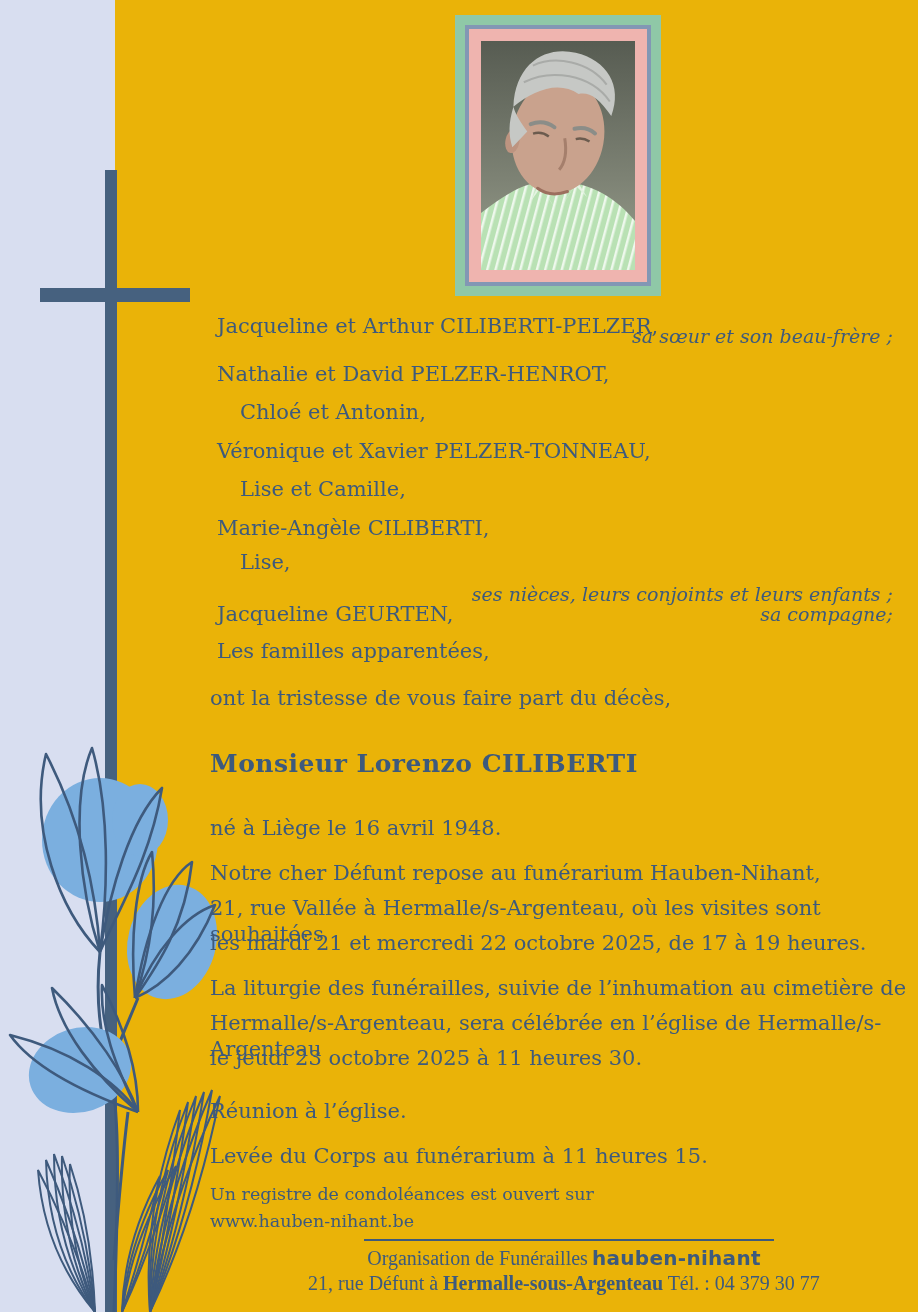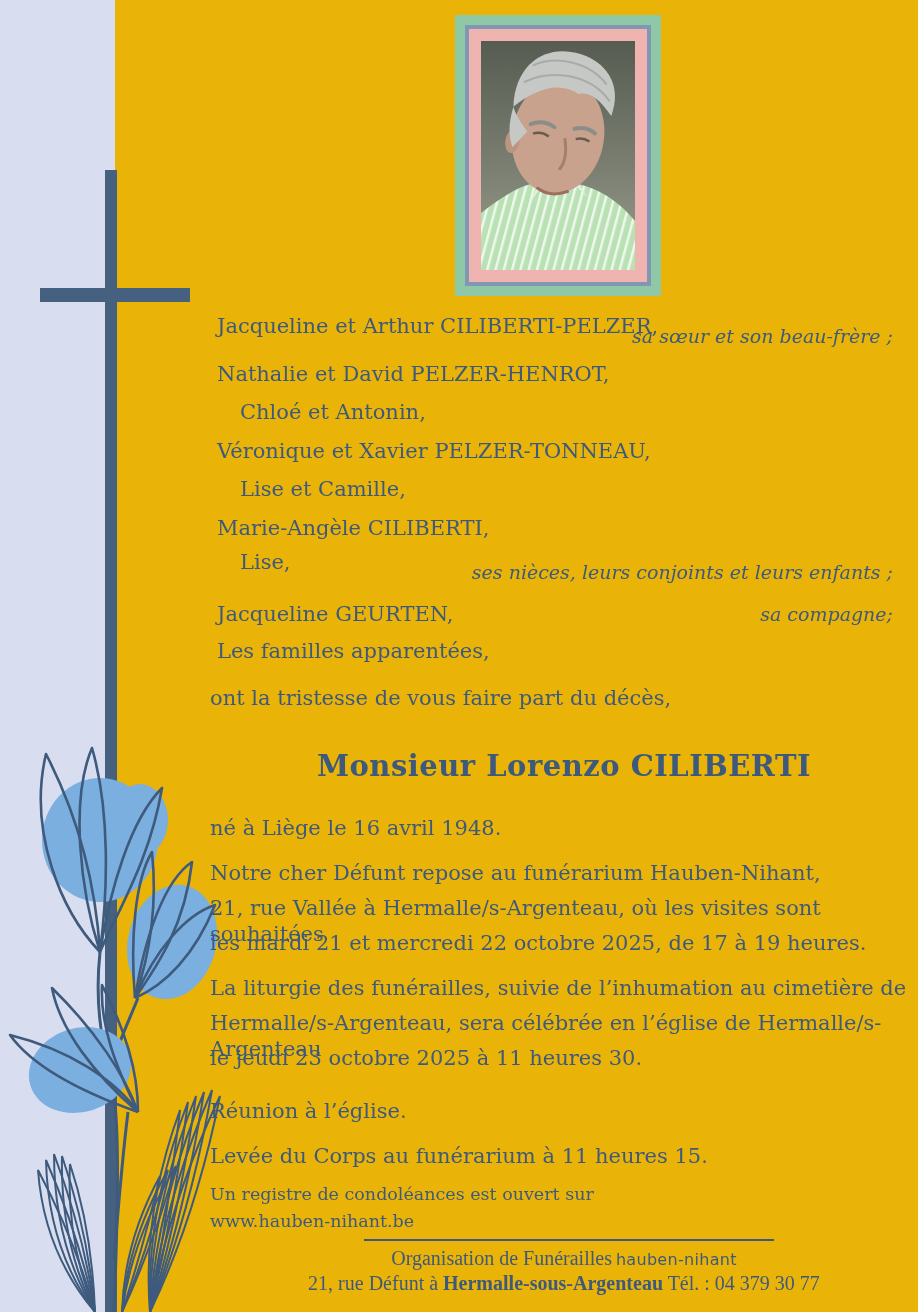--- a/index.html
+++ b/index.html
@@ -29,26 +29,26 @@
     background:var(--frame-slate);padding:4px;
   }
   .photo-frame-inner{border:12px solid var(--frame-pink);line-height:0;}
 
   .content{position:absolute;left:210px;top:0;width:708px;height:1312px;z-index:3;}
   .line{position:absolute;left:0;width:100%;line-height:1.25;}
   .name-line{left:7px;font-size:21px;text-align:left;}
   .name-line.indent{left:30px;}
   .relation{position:absolute;right:25px;font-style:italic;font-size:19px;text-align:right;}
   .centered{text-align:left;font-size:21px;}
-  .deceased-name{font-size:29px;font-weight:bold;text-align:center;letter-spacing:0.5px;}
+  .deceased-name{font-size:25px;font-weight:bold;letter-spacing:0.5px;}
   .bold{font-weight:normal;}
   .small{font-size:17.5px;}
   .divider{position:absolute;left:154px;top:1239px;width:410px;height:2px;background:var(--text);}
   .footer-line{text-align:center;font-family:"Liberation Serif", serif;font-size:20px;}
-  .brand{font-family:"DejaVu Sans", sans-serif;font-weight:400;font-size:16px;letter-spacing:0.3px;margin-left:4px;}
+  .brand{font-family:"DejaVu Sans", sans-serif;font-weight:700;font-size:20px;letter-spacing:0.3px;margin-left:4px;}
   .footer-place{font-weight:bold;}
   .footer-tel{margin-left:0;}
   .website{color:var(--text);text-decoration:none;}
 </style>
 </head>
 <body>
 
 <div class="page">
 
   <div class="sidebar"></div>
@@ -139,21 +139,21 @@
   <div class="content">
 
     <div class="line name-line" style="top:313px">Jacqueline et Arthur CILIBERTI-PELZER,</div>
     <div class="relation" style="top:325px">sa sœur et son beau-frère ;</div>
     <div class="line name-line" style="top:361px">Nathalie et David PELZER-HENROT,</div>
     <div class="line name-line indent" style="top:399px">Chloé et Antonin,</div>
     <div class="line name-line" style="top:438px">Véronique et Xavier PELZER-TONNEAU,</div>
     <div class="line name-line indent" style="top:476px">Lise et Camille,</div>
     <div class="line name-line" style="top:515px">Marie-Angèle CILIBERTI,</div>
     <div class="line name-line indent" style="top:549px">Lise,</div>
-    <div class="relation" style="top:561px">ses nièces, leurs conjoints et leurs enfants ;</div>
+    <div class="relation" style="top:583px">ses nièces, leurs conjoints et leurs enfants ;</div>
     <div class="line name-line" style="top:601px">Jacqueline GEURTEN,</div>
     <div class="relation" style="top:603px">sa compagne;</div>
     <div class="line name-line" style="top:638px">Les familles apparentées,</div>
 
     <div class="line centered" style="top:685px">ont la tristesse de vous faire part du décès,</div>
     <div class="line deceased-name" style="top:748px">Monsieur Lorenzo CILIBERTI</div>
     <div class="line centered" style="top:815px">né à Liège le 16 avril 1948.</div>
     <div class="line centered" style="top:860px">Notre cher Défunt repose au funérarium Hauben-Nihant,</div>
     <div class="line centered" style="top:895px">21, rue Vallée à Hermalle/s-Argenteau, où les visites sont souhaitées</div>
     <div class="line centered bold" style="top:930px">les mardi 21 et mercredi 22 octobre 2025, de 17 à 19 heures.</div>

